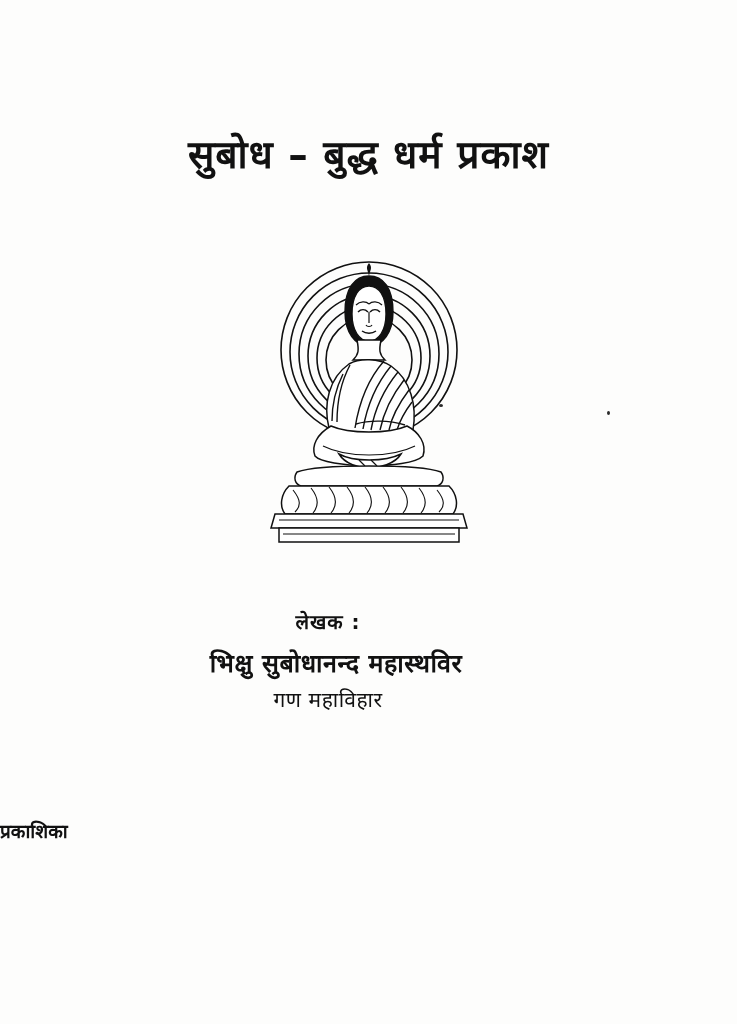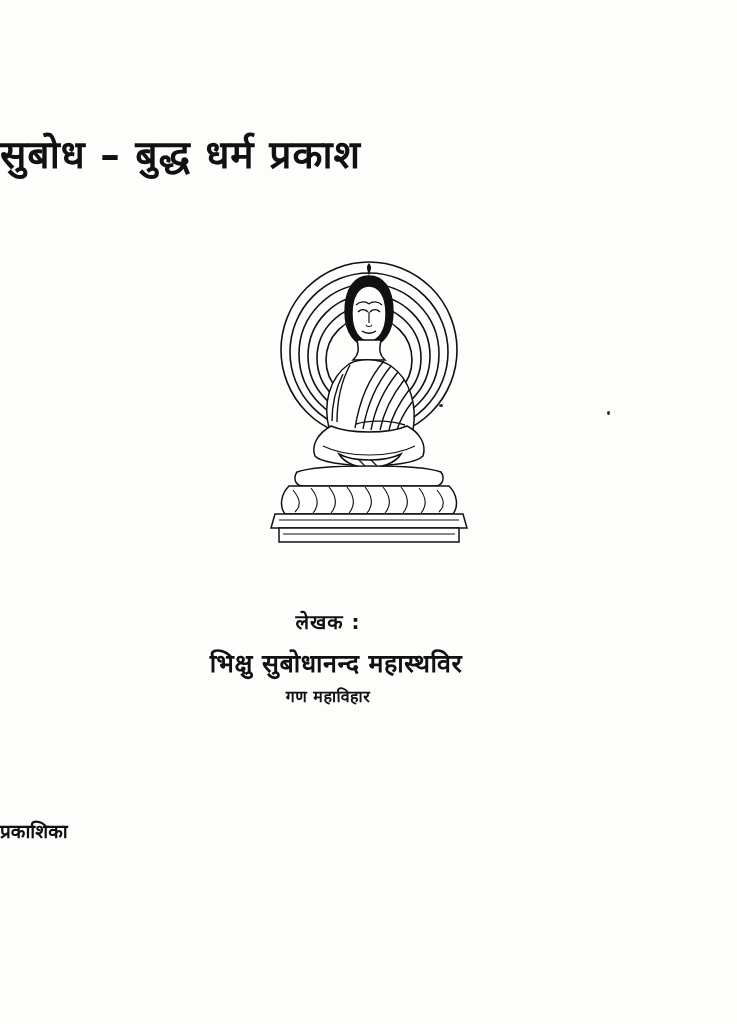--- a/index.html
+++ b/index.html
@@ -18,20 +18,21 @@
   .page {
     position: absolute;
     inset: 0;
     background: #fdfdfc;
   }
   .title {
     position: absolute;
     top: 132px;
     left: 0;
     width: 737px;
+    text-align: center;
     font-size: 39px;
     line-height: 1.2;
     font-weight: 700;
     letter-spacing: 1px;
     color: #111111;
   }
   .illustration {
     position: absolute;
     top: 228px;
     left: 50%;
@@ -60,22 +61,22 @@
   }
   .author-name {
     font-size: 25px;
     font-weight: 700;
     letter-spacing: 0.5px;
     color: #111111;
     margin-bottom: 6px;
     padding-left: 16px;
   }
   .author-affil {
-    font-size: 16px;
-    font-weight: 700;
+    font-size: 21px;
+    font-weight: 400;
     letter-spacing: 0.5px;
     color: #111111;
   }
   .publisher-block {
     position: absolute;
     top: 818px;
     left: 0;
     width: 737px;
     text-align: left;
   }

